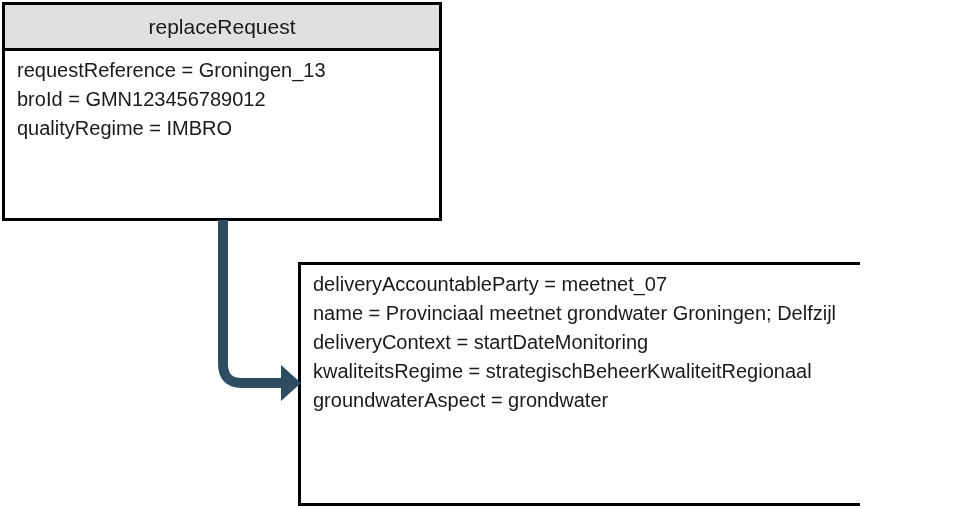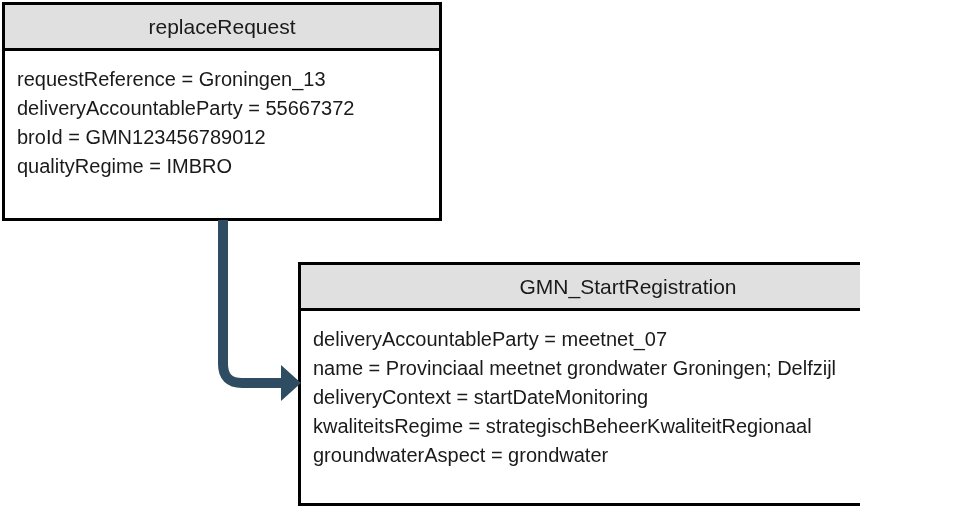--- a/index.html
+++ b/index.html
@@ -26,21 +26,21 @@
     height: 46px;
     background: var(--header-bg, #e0e0e0);
     border-bottom: 3px solid var(--border, #000000);
     display: flex;
     align-items: center;
     justify-content: center;
     font-size: 21px;
     color: #1a1a1a;
   }
   .uml-box .body {
-    padding: 14px 12px;
+    padding: 5px 12px;
     font-size: 20px;
     line-height: 29px;
     color: #1a1a1a;
     white-space: nowrap;
   }
   #box-replace-request {
     left: 2px;
     top: 2px;
     width: 440px;
     height: 219px;
@@ -62,28 +62,26 @@
 </style>
 </head>
 <body>
 
 <div class="canvas">
 
   <div class="uml-box" id="box-replace-request">
     <div class="header">replaceRequest</div>
     <div class="body">
       <div>requestReference = Groningen_13</div>
-      <div>deliveryAccountableParty = 55667372</div>
       <div>broId = GMN123456789012</div>
       <div>qualityRegime = IMBRO</div>
     </div>
   </div>
 
   <div class="uml-box" id="box-gmn-start-registration">
-    <div class="header">GMN_StartRegistration</div>
     <div class="body">
       <div>deliveryAccountableParty = meetnet_07</div>
       <div>name = Provinciaal meetnet grondwater Groningen; Delfzijl</div>
       <div>deliveryContext = startDateMonitoring</div>
       <div>kwaliteitsRegime = strategischBeheerKwaliteitRegionaal</div>
       <div>groundwaterAspect = grondwater</div>
     </div>
   </div>
 
   <svg class="arrow-layer" viewBox="0 0 962 508" aria-hidden="true">

